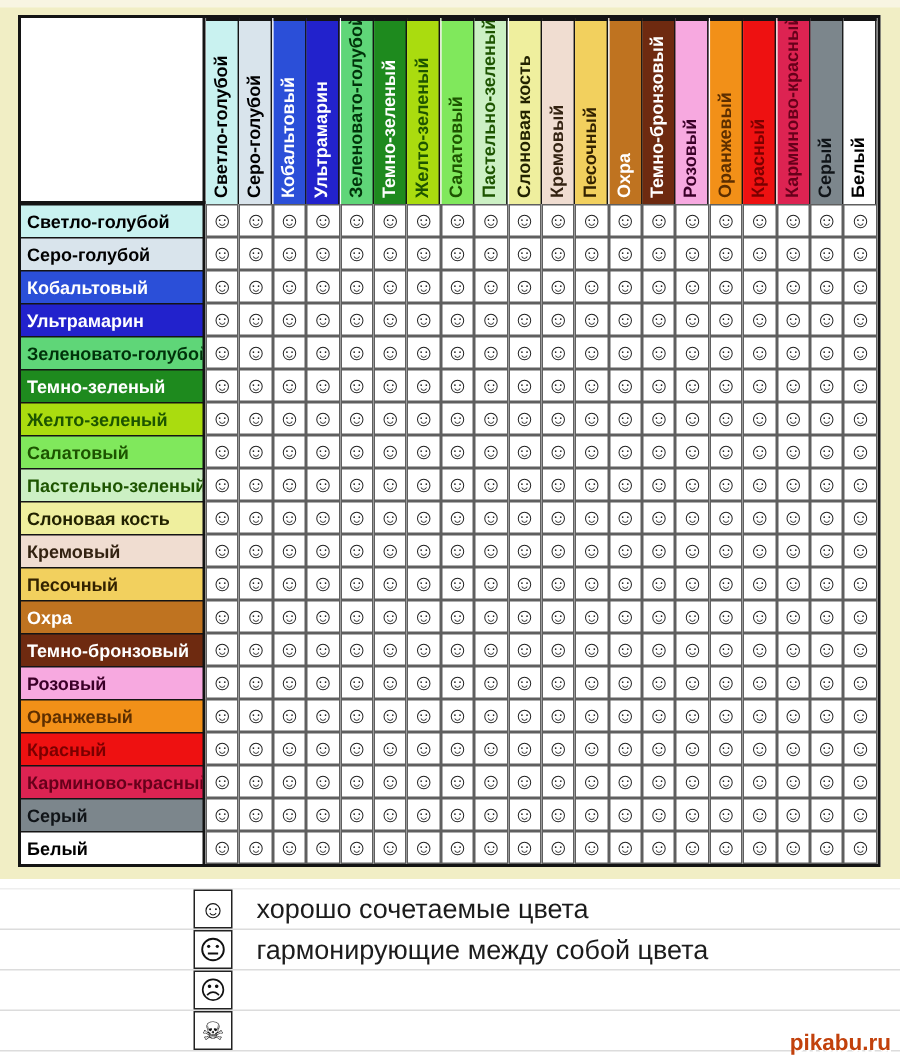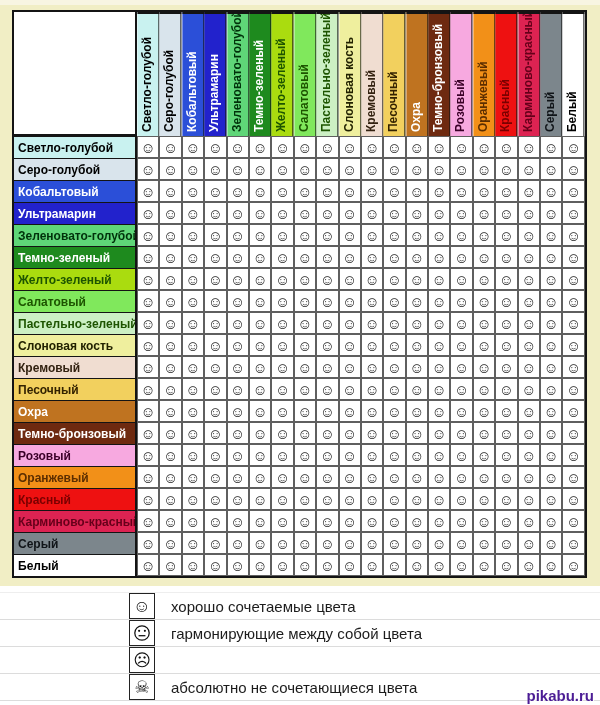--- a/index.html
+++ b/index.html
@@ -76,25 +76,25 @@
   }
   .legend-icon-box {
     flex:none;
     width:24px; height:24px;
     border:1px solid #222222;
     background:#ffffff;
     display:flex; align-items:center; justify-content:center;
     font-size:17px; line-height:1; color:#111111;
     margin-right:16px;
   }
-  .legend-label { font-size:15px; color:#1c1c1c; }
+  .legend-label { font-size:18px; color:#1c1c1c; }
   .watermark {
     position:absolute; right:6px; bottom:1px;
     font-size:15px; font-weight:bold;
-    color:#4c1d95;
+    color:#c2410c;
     text-shadow:1px 1px 0 #ffffff;
   }
 </style>
 </head>
 <body>
 
 <div class="top-area">
   <div class="color-grid" id="color-grid">
       <div class="corner"></div>
       <div class="colh" style="background: rgb(201, 242, 240); color: rgb(0, 0, 0);">Светло-голубой</div>
@@ -556,17 +556,16 @@
             <line x1="6.2" y1="13" x2="13.8" y2="13" stroke="#111" stroke-width="1.4"></line>
           </svg>
         </div>
         <div class="legend-label">гармонирующие между собой цвета</div>
       </div>
       <div class="legend-row">
         <div class="legend-icon-box">☹</div>
       </div>
       <div class="legend-row">
         <div class="legend-icon-box">☠</div>
-        <div class="legend-label">абсолютно не сочетающиеся цвета</div>
       </div>
     </div>
   <div class="watermark">pikabu.ru</div>
 </div>
 
 </body></html>

